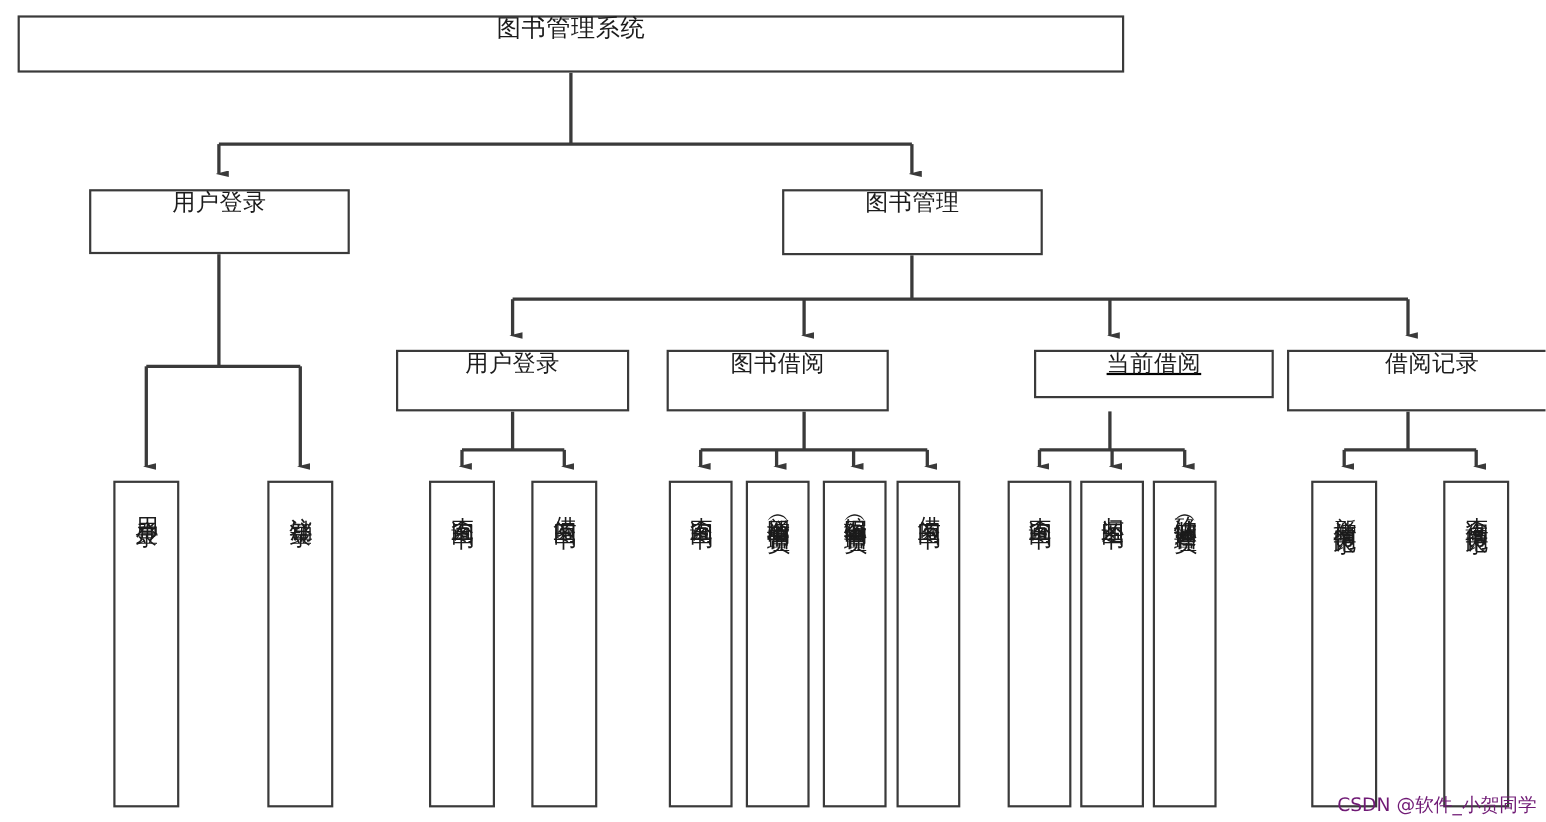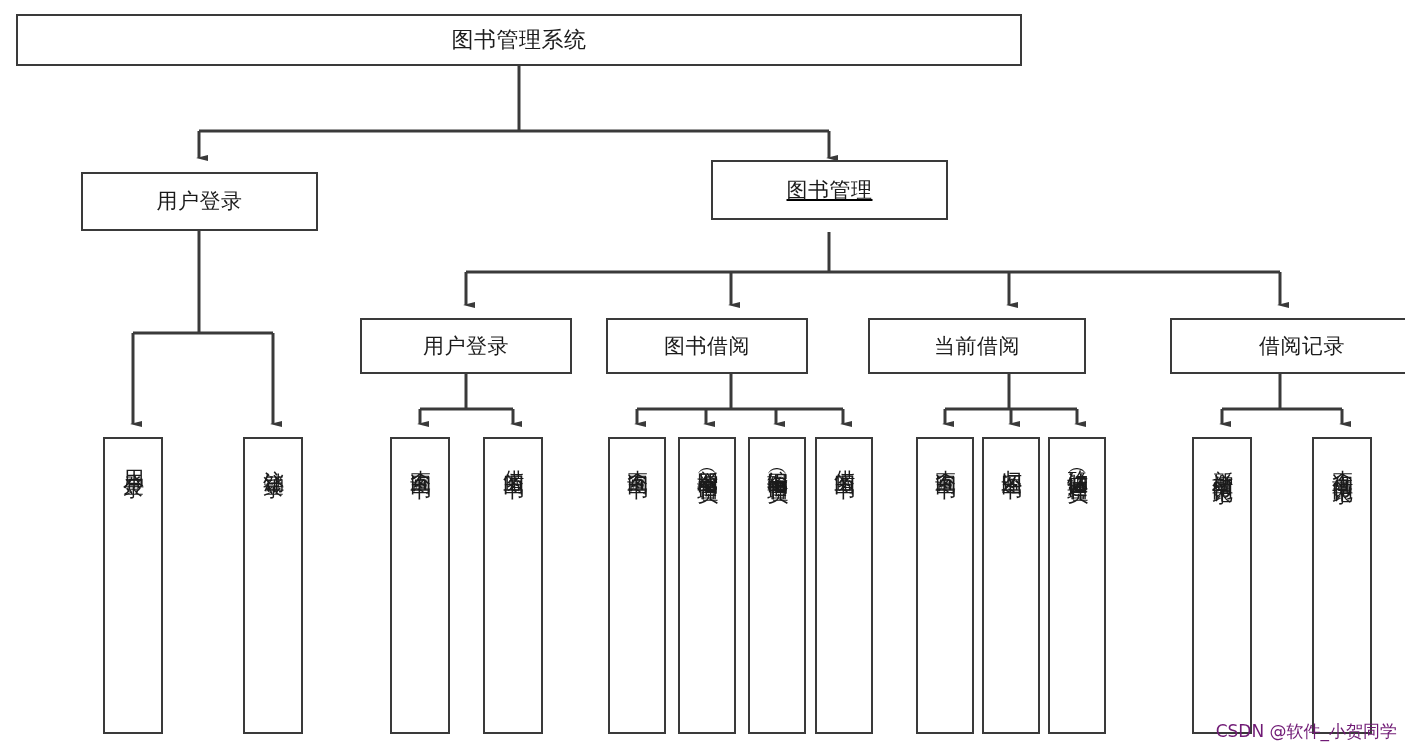--- a/index.html
+++ b/index.html
@@ -9,21 +9,21 @@
   }
   #stage{position:relative;width:1405px;height:747px;background:#fff;}
   svg#wires{position:absolute;left:0;top:0;width:1405px;height:747px;}
 
   .node{
     position:absolute;
     border:2px solid #3a3a3a;
     background:#ffffff;
     box-sizing:border-box;
     display:flex;
-    align-items:center;
+    align-items:flex-start;
     justify-content:center;
   }
   .node .lbl{
     color:#1b1b1b;
     line-height:1.0;
     white-space:nowrap;
     letter-spacing:0.5px;
   }
   
   .h-node .lbl{font-size:21px;}
@@ -106,31 +106,31 @@
     </g>
   </svg>
 
   <div class="node h-node root" style="left:16px;top:14px;width:1006px;height:52px;">
     <span class="lbl">图书管理系统</span>
   </div>
 
   <div class="node h-node" style="left:81px;top:172px;width:237px;height:59px;">
     <span class="lbl">用户登录</span>
   </div>
-  <div class="node h-node" style="left:711px;top:160px;width:237px;height:60px;text-decoration:underline;">
+  <div class="node h-node" style="left:711px;top:172px;width:237px;height:60px;">
     <span class="lbl">图书管理</span>
   </div>
 
   <div class="node h-node" style="left:360px;top:318px;width:212px;height:56px;">
     <span class="lbl">用户登录</span>
   </div>
   <div class="node h-node" style="left:606px;top:318px;width:202px;height:56px;">
     <span class="lbl">图书借阅</span>
   </div>
-  <div class="node h-node" style="left:868px;top:318px;width:218px;height:56px;">
+  <div class="node h-node" style="left:940px;top:318px;width:218px;height:44px;text-decoration:underline;">
     <span class="lbl">当前借阅</span>
   </div>
   <div class="node h-node" style="left:1170px;top:318px;width:264px;height:56px;">
     <span class="lbl">借阅记录</span>
   </div>
 
   <div class="node v-node" style="left:103px;top:437px;width:60px;height:297px;">
     <span class="lbl">用户登录</span>
   </div>
   <div class="node v-node" style="left:243px;top:437px;width:60px;height:297px;">

